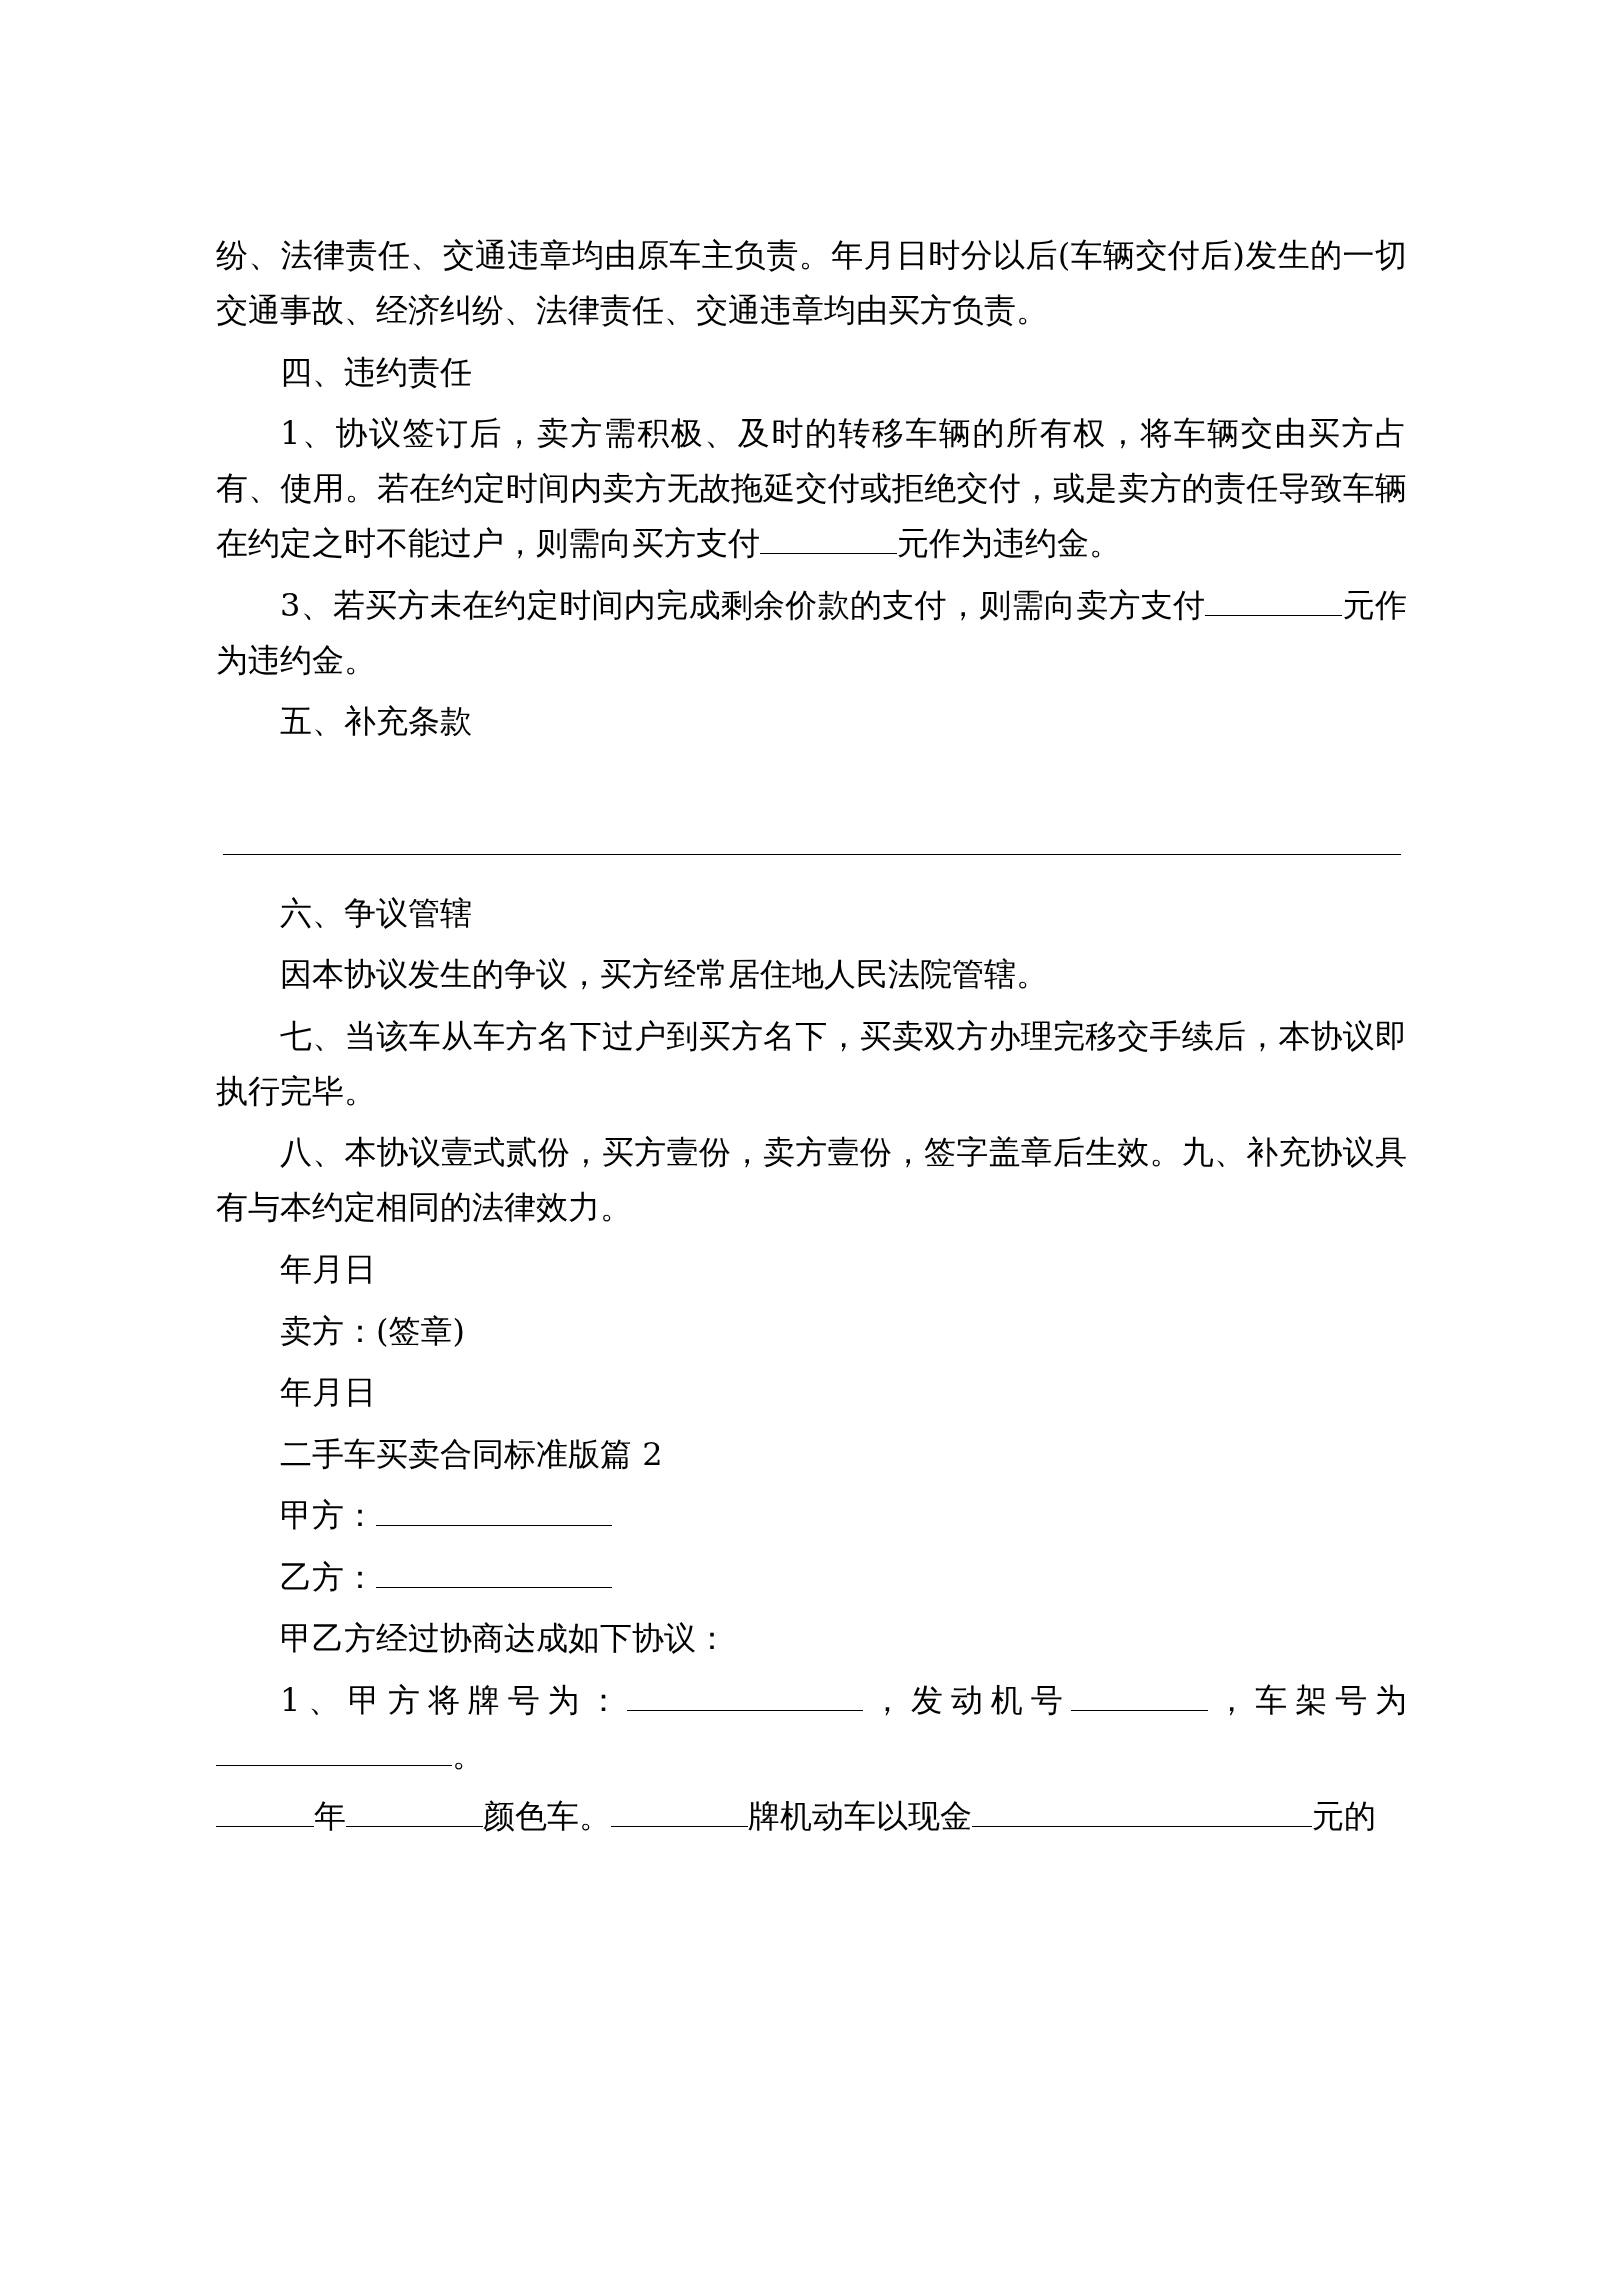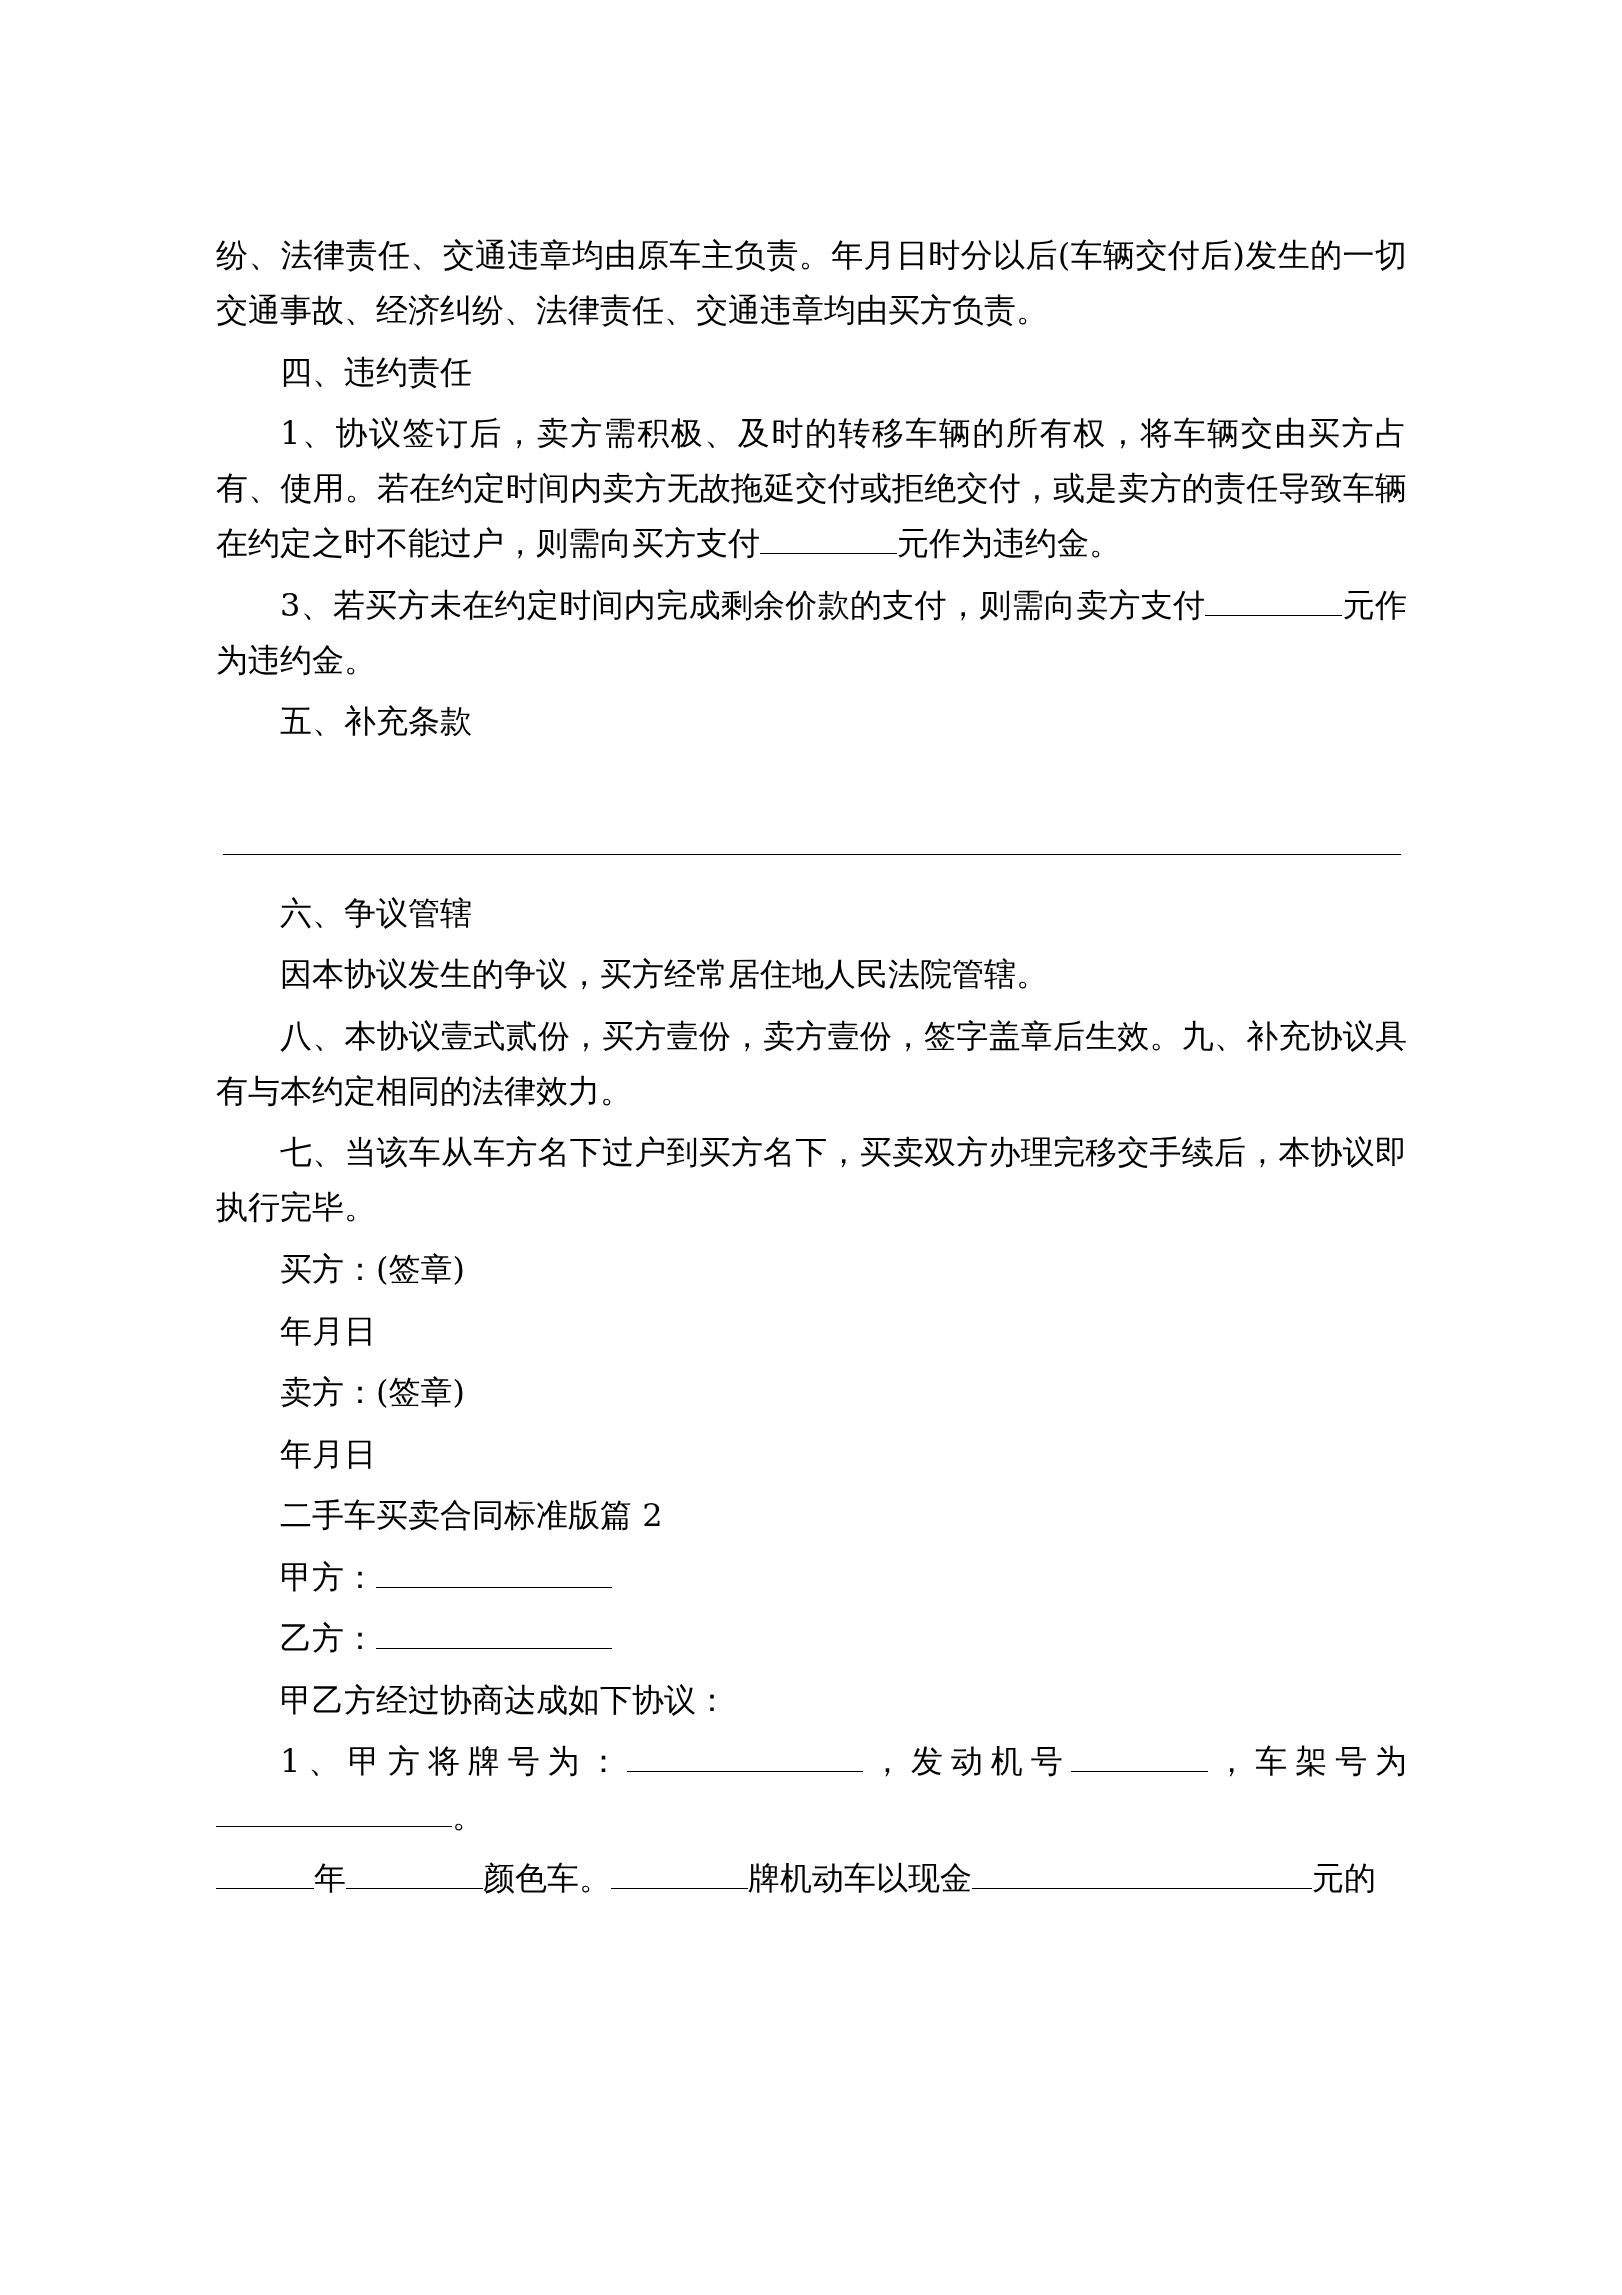--- a/index.html
+++ b/index.html
@@ -72,25 +72,24 @@
     <p class="indent">五、补充条款</p>
 
     <div class="gap-block"></div>
 
     <hr class="sep">
 
     <p class="indent">六、争议管辖</p>
 
     <p class="noindent" style="text-indent:2em">因本协议发生的争议，买方经常居住地人民法院管辖。</p>
 
+    <p class="indent">七、当该车从车方名下过户到买方名下，买卖双方办理完移交手续后，本协议即执行完毕。</p>
+
     <p class="indent">八、本协议壹式贰份，买方壹份，卖方壹份，签字盖章后生效。九、补充协议具有与本约定相同的法律效力。</p>
 
-    <p class="indent">七、当该车从车方名下过户到买方名下，买卖双方办理完移交手续后，本协议即执行完毕。</p>
-
-    <p class="noindent" style="text-indent:2em">买方：(签章)</p>
 
     <p class="noindent" style="text-indent:2em">年月日</p>
 
     <p class="noindent" style="text-indent:2em">卖方：(签章)</p>
 
     <p class="noindent" style="text-indent:2em">年月日</p>
 
     <p class="noindent" style="text-indent:2em">二手车买卖合同标准版篇 2</p>
 
     <p class="noindent" style="text-indent:2em"><span>甲方：</span><span class="blank-line u-name"></span></p>

